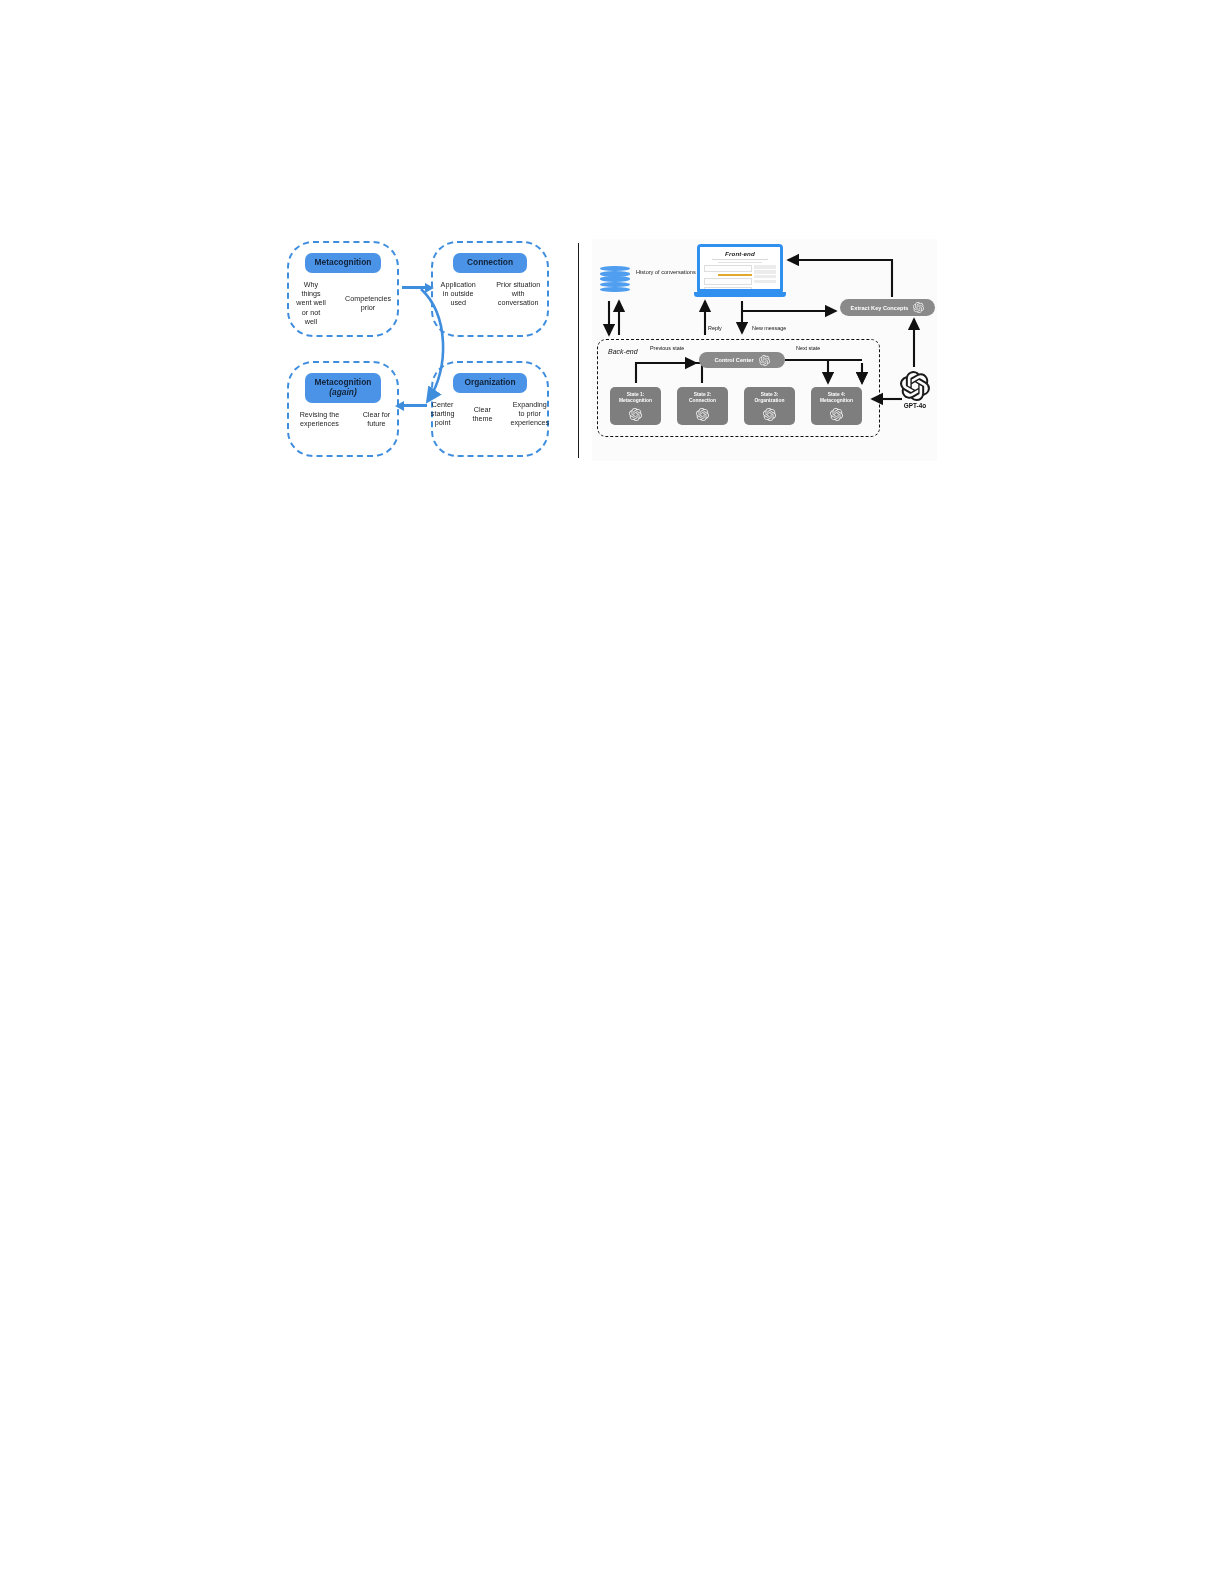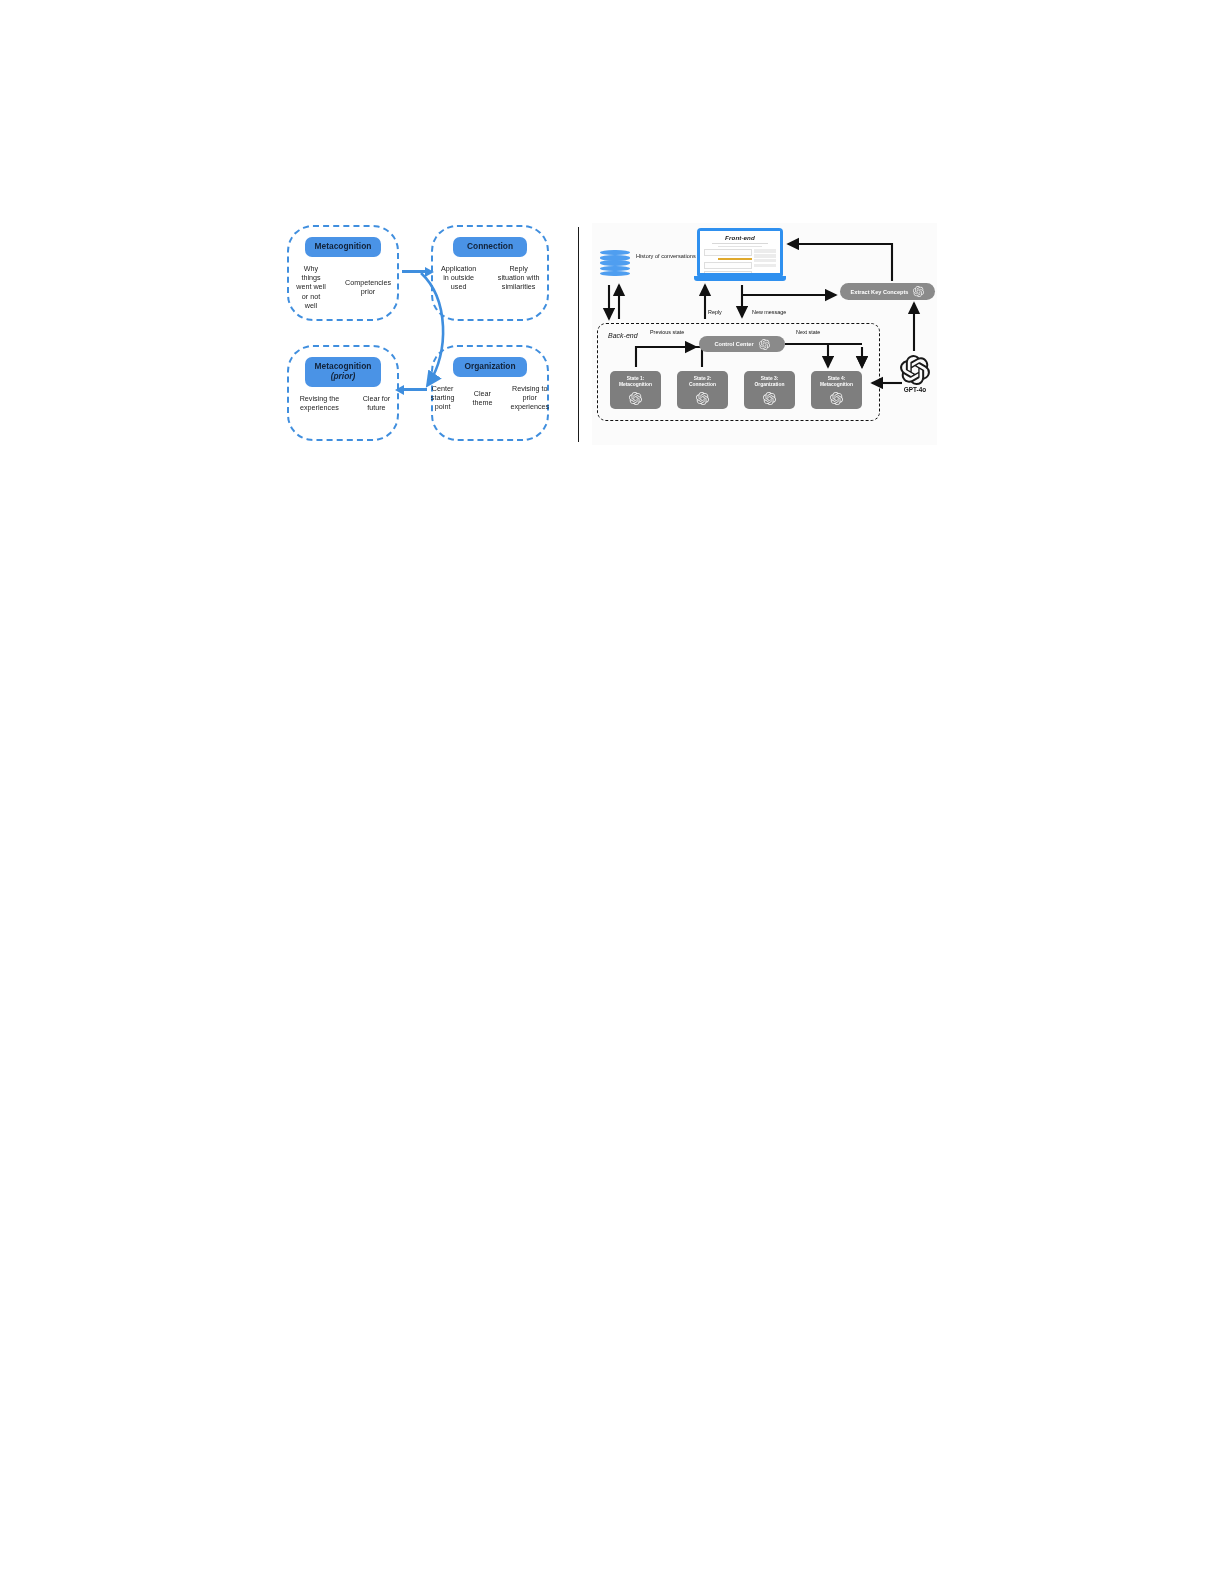--- a/index.html
+++ b/index.html
@@ -1,19 +1,19 @@
 <!DOCTYPE html>
 <html><head>
 <meta charset="utf-8">
 <style>
   html,body{margin:0;padding:0;background:#ffffff;}
   body{width:1225px;height:1585px;position:relative;font-family:"Liberation Sans",sans-serif;overflow:hidden;}
 
   
-  #figure{position:absolute;left:0;top:0;width:1225px;height:1193px;}
+  #figure{position:absolute;left:0;top:16px;width:1225px;height:1193px;}
 
   
   #left-panel{position:absolute;left:283px;top:223px;width:280px;height:222px;}
 
   .cycle-cell{position:absolute;border:2px dashed #3f8ede;border-radius:26px;
               box-sizing:border-box;display:flex;flex-direction:column;
               align-items:center;background:#ffffff;}
   .cycle-cell.c1{left:4px;  top:2px;   width:112px;height:96px;}
   .cycle-cell.c2{left:148px;top:2px;   width:118px;height:96px;}
   .cycle-cell.c3{left:4px;  top:122px; width:112px;height:96px;}
@@ -128,43 +128,43 @@
         <div class="cell-line">Competencies prior</div>
       </div>
     </div>
 
     <div class="cycle-cell c2">
       <div class="cell-head">
         <span>Connection</span>
       </div>
       <div class="cell-body">
         <div class="cell-line">Application in outside used</div>
-        <div class="cell-line">Reply situation with similarities</div>
+        <div class="cell-line">Prior situation with conversation</div>
       </div>
     </div>
 
     <div class="cycle-cell c3">
       <div class="cell-head">
         <span>Metacognition</span>
-        <span class="sub">(prior)</span>
+        <span class="sub">(again)</span>
       </div>
       <div class="cell-body">
         <div class="cell-line">Revising the experiences</div>
         <div class="cell-line">Clear for future</div>
       </div>
     </div>
 
     <div class="cycle-cell c4">
       <div class="cell-head">
         <span>Organization</span>
       </div>
       <div class="cell-body">
         <div class="cell-line">Center starting point</div>
         <div class="cell-line">Clear theme</div>
-        <div class="cell-line">Revising to prior experiences</div>
+        <div class="cell-line">Expanding to prior experiences</div>
       </div>
     </div>
 
     <div class="arrow-h to-right" id="arrow-top"></div>
     <div class="arrow-h to-left" id="arrow-bottom"></div>
 
     <svg id="arrow-curve" viewBox="0 0 70 150">
       <defs>
         <marker id="bluehead" markerWidth="7" markerHeight="7" refX="4.2" refY="3.1" orient="auto">
           <path d="M0,0 L6.4,3.1 L0,6.2 z" fill="#3f8ede"></path>

